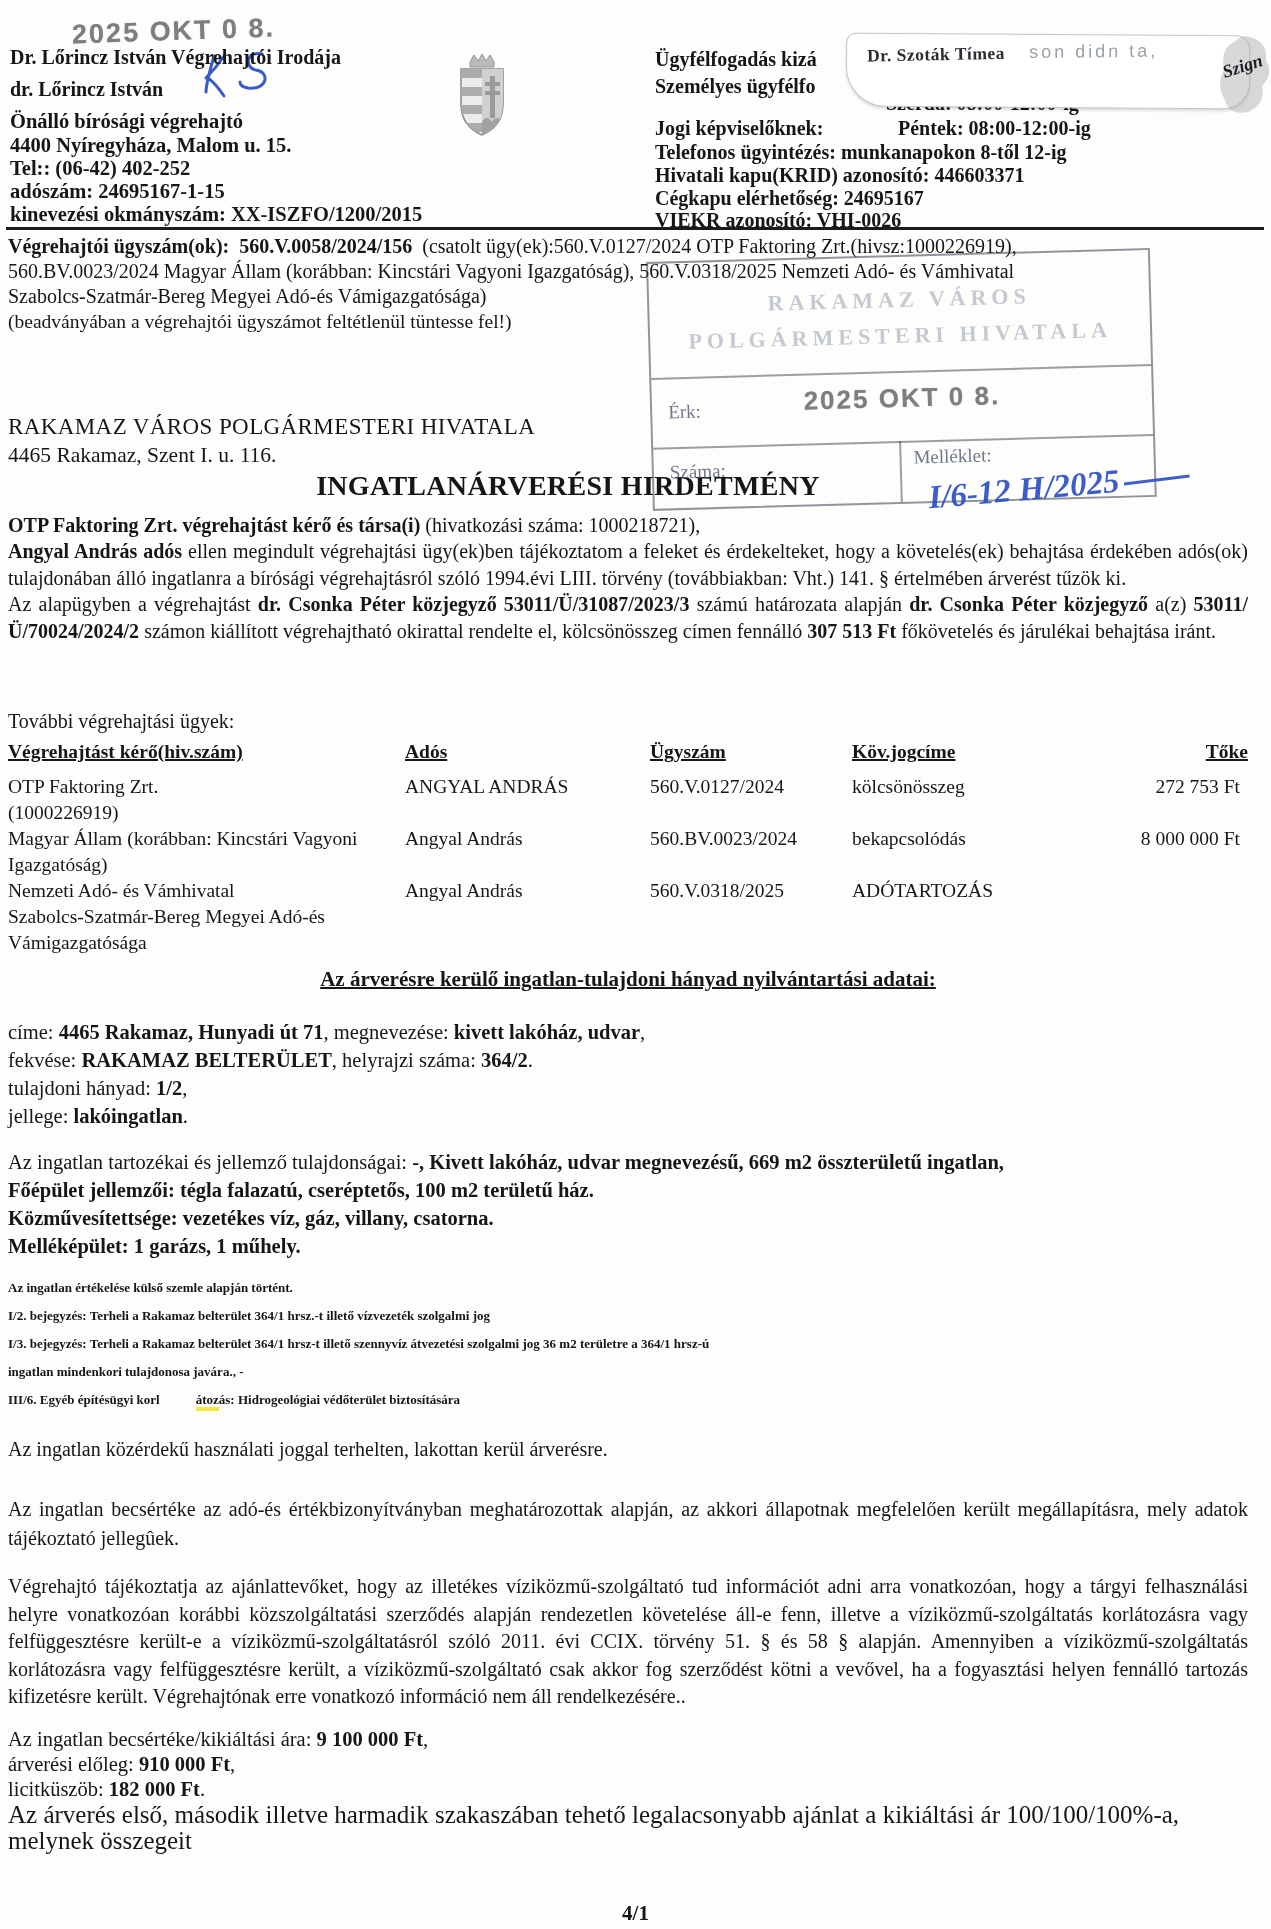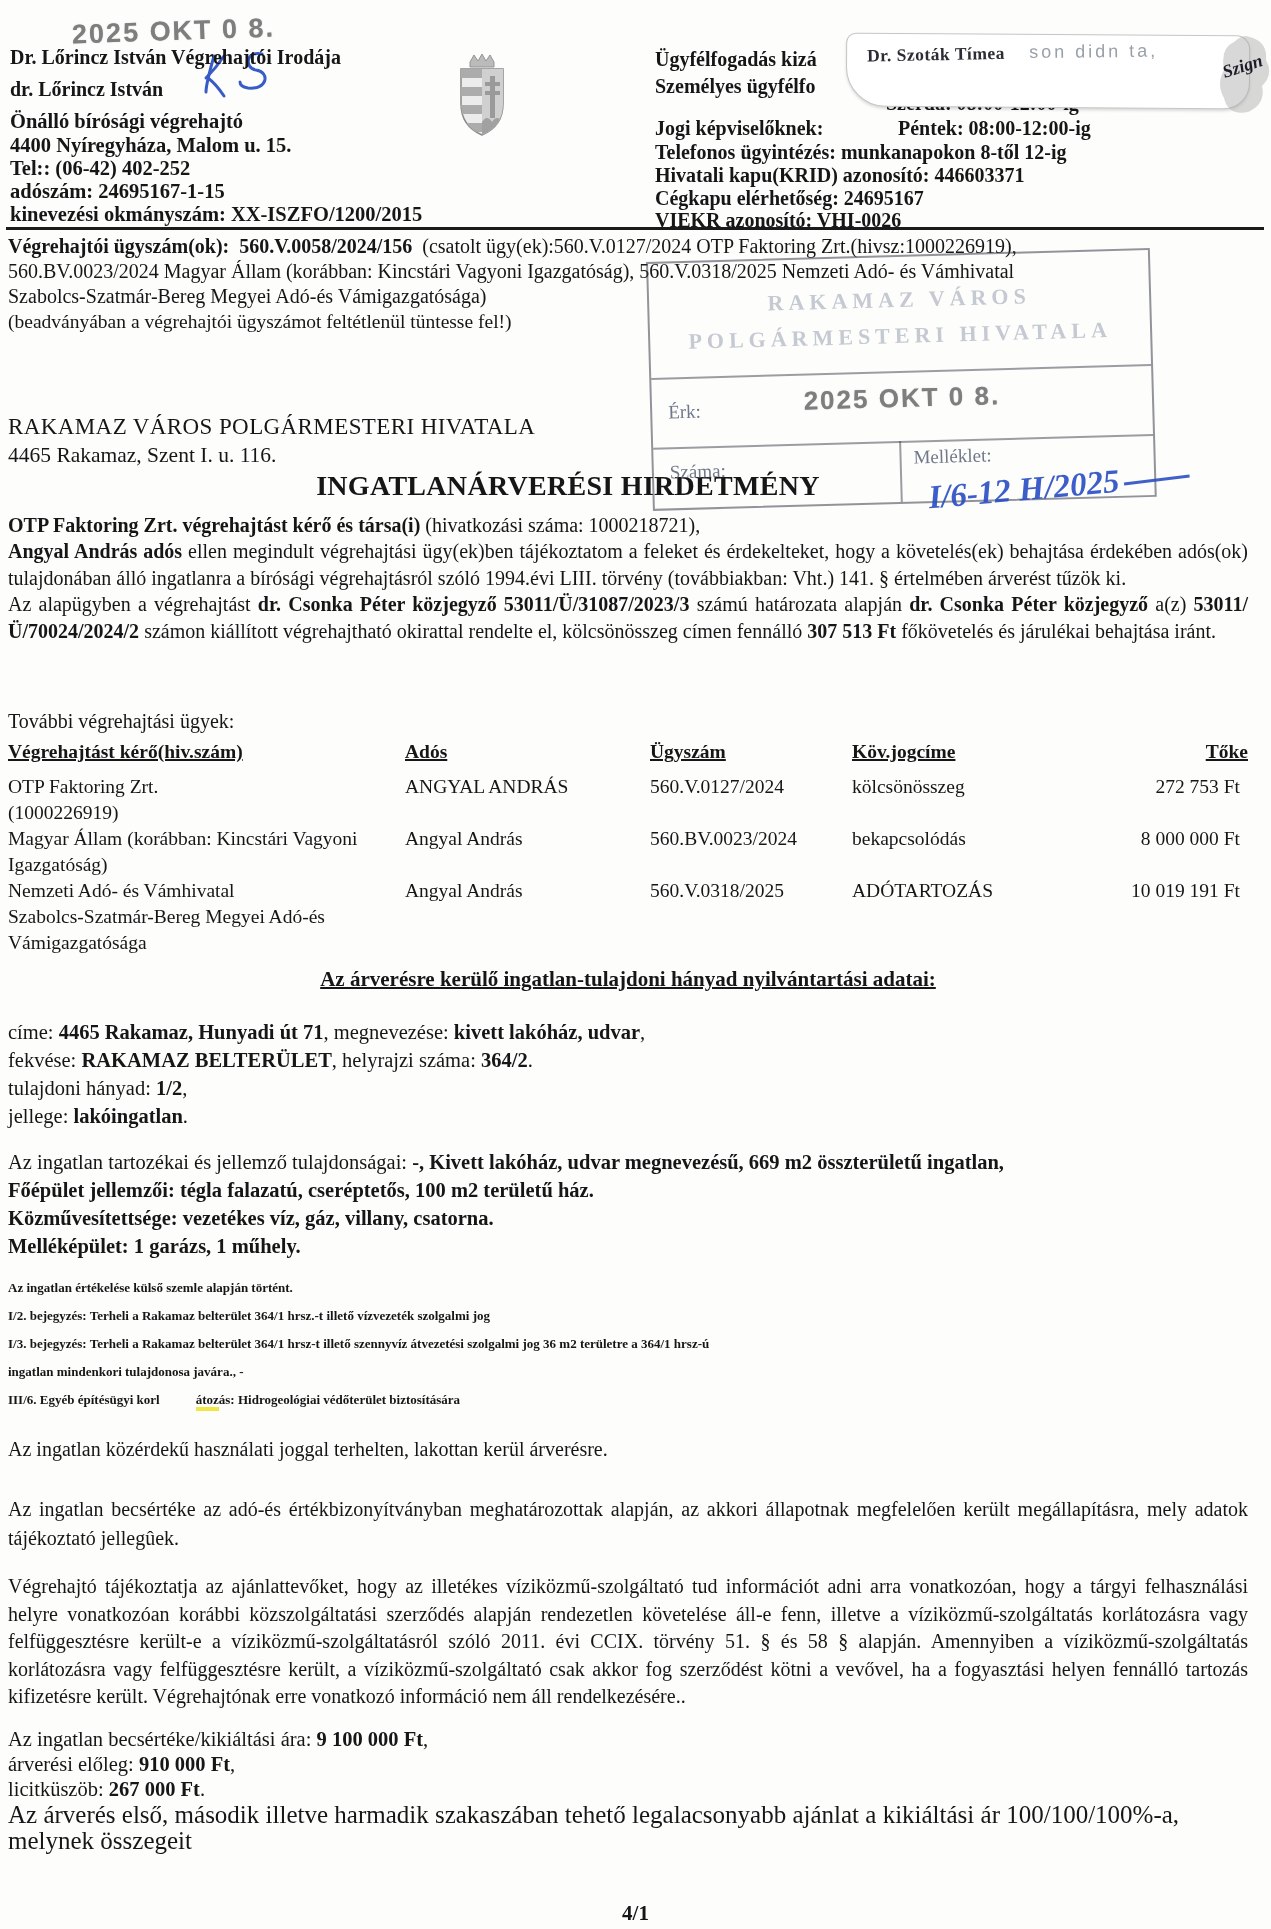--- a/index.html
+++ b/index.html
@@ -199,21 +199,20 @@
       <div class="cell">560.BV.0023/2024</div>
       <div class="cell">bekapcsolódás</div>
       <div class="cell num">8 000 000 Ft</div>
 
       <div class="cell">Nemzeti Adó- és Vámhivatal
 Szabolcs-Szatmár-Bereg Megyei Adó-és
 Vámigazgatósága</div>
       <div class="cell">Angyal András</div>
       <div class="cell">560.V.0318/2025</div>
       <div class="cell">ADÓTARTOZÁS</div>
-      <div class="cell num">10 019 191 Ft</div>
     </div>
 
     <div class="prop-heading">Az árverésre kerülő ingatlan-tulajdoni hányad nyilvántartási adatai:</div>
 
     <div class="prop">
       <div><span>címe: </span><span class="b">4465 Rakamaz, Hunyadi út 71</span><span>, megnevezése: </span><span class="b">kivett lakóház, udvar</span><span>,</span></div>
       <div><span>fekvése: </span><span class="b">RAKAMAZ BELTERÜLET</span><span>, helyrajzi száma: </span><span class="b">364/2</span><span>.</span></div>
       <div><span>tulajdoni hányad:  </span><span class="b">1/2</span><span>,</span></div>
       <div><span>jellege: </span><span class="b">lakóingatlan</span><span>.</span></div>
     </div>
@@ -235,21 +234,21 @@
 
     <div class="occ">Az ingatlan közérdekű használati joggal terhelten, lakottan kerül árverésre.</div>
 
     <div class="para val">Az ingatlan becsértéke az adó-és értékbizonyítványban meghatározottak alapján, az akkori állapotnak megfelelően került megállapításra, mely adatok tájékoztató jellegûek.</div>
 
     <div class="para util">Végrehajtó tájékoztatja az ajánlattevőket, hogy az illetékes víziközmű-szolgáltató tud információt adni arra vonatkozóan, hogy a tárgyi felhasználási helyre vonatkozóan korábbi közszolgáltatási szerződés alapján rendezetlen követelése áll-e fenn, illetve a víziközmű-szolgáltatás korlátozásra vagy felfüggesztésre került-e a víziközmű-szolgáltatásról szóló 2011. évi CCIX. törvény 51. § és 58 § alapján. Amennyiben a víziközmű-szolgáltatás korlátozásra vagy felfüggesztésre került, a víziközmű-szolgáltató csak akkor fog szerződést kötni a vevővel, ha a fogyasztási helyen fennálló tartozás kifizetésre került. Végrehajtónak erre vonatkozó információ nem áll rendelkezésére..</div>
 
     <div class="prices">
       <div><span>Az ingatlan becsértéke/kikiáltási ára:  </span><span class="b">9 100 000 Ft</span><span>,</span></div>
       <div><span>árverési előleg: </span><span class="b">910 000 Ft</span><span>,</span></div>
-      <div><span>licitküszöb: </span><span class="b">267 000 Ft</span><span>.</span></div>
+      <div><span>licitküszöb: </span><span class="b">182 000 Ft</span><span>.</span></div>
     </div>
     <div class="minbid">Az árverés első, második illetve harmadik szakaszában tehető legalacsonyabb ajánlat a kikiáltási ár 100/100/100%-a, melynek összegeit</div>
 
   </div>
 
   <div class="footer">4/1</div>
 
 </div>
 
 </body></html>

